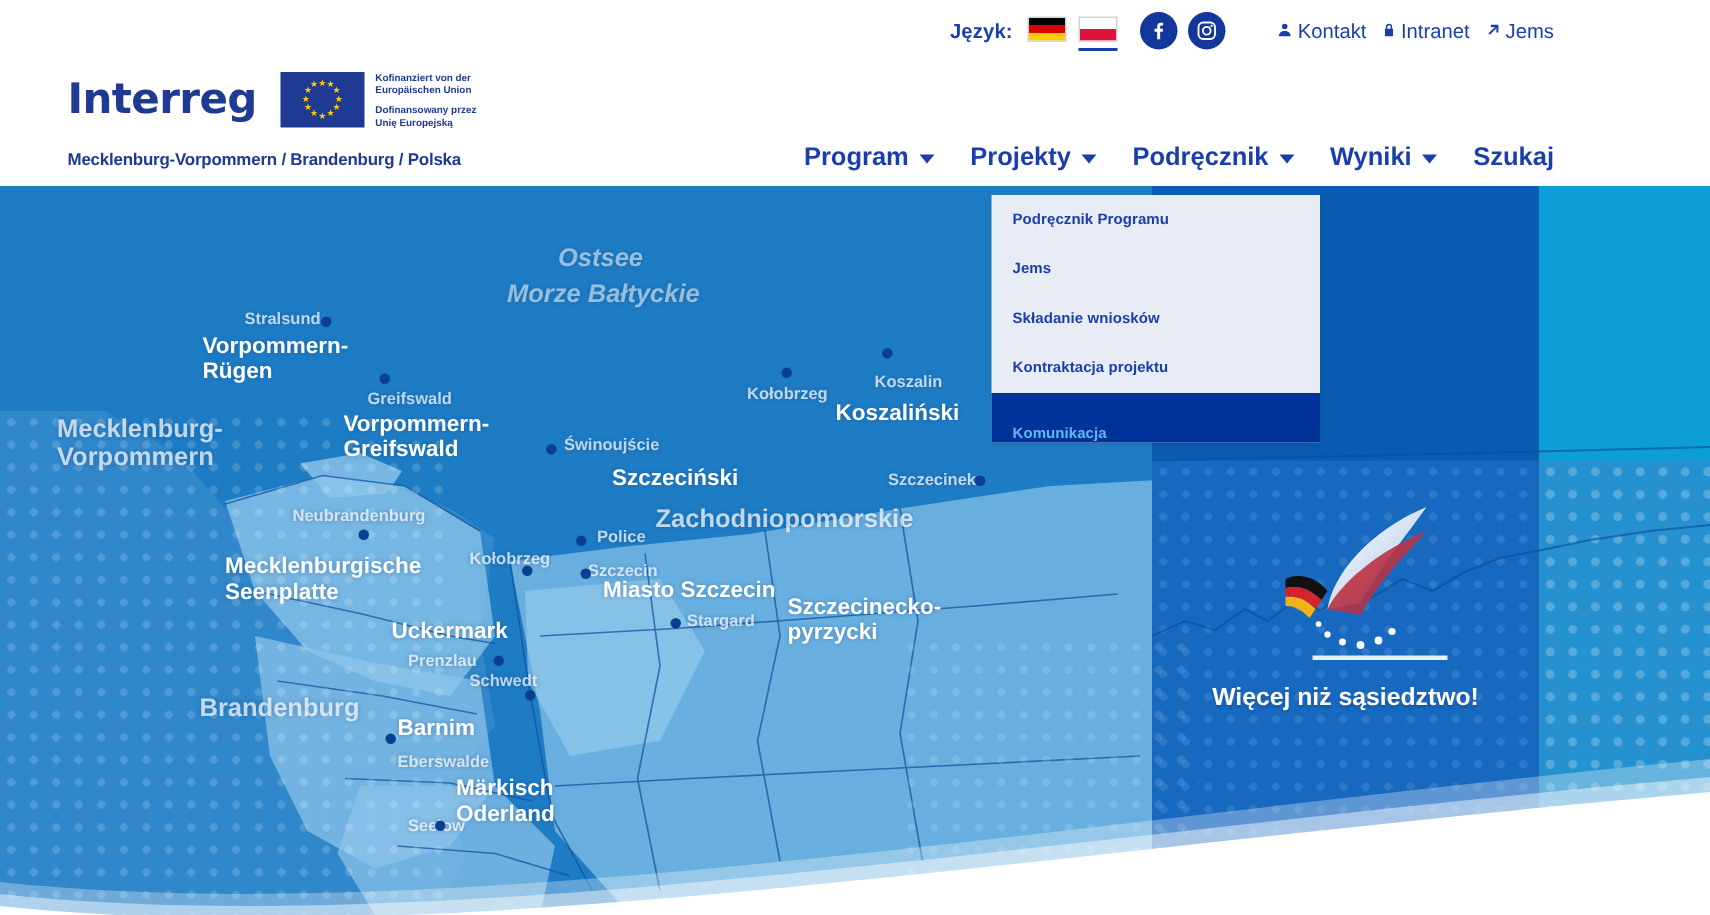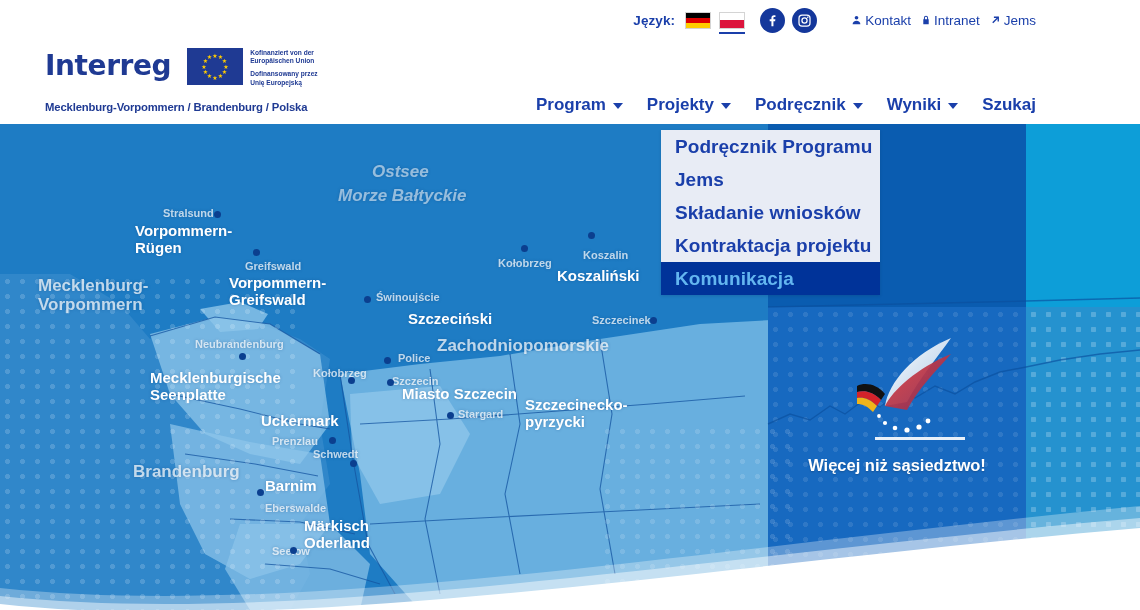--- a/index.html
+++ b/index.html
@@ -153,24 +153,24 @@
   .wave { position: absolute; left: 0; bottom: 0; width: 1140px; height: 140px; }
 
   
   .dropdown {
     position: absolute; left: 661px; top: 130px; width: 219px;
     background: #e8ecf5; z-index: 40;
     box-shadow: 0 1px 3px rgba(0,0,0,.12);
   }
   .dd-item {
     height: 33px; display: flex; align-items: center;
-    padding-left: 14px; font-size: 19px; font-weight: bold;
+    padding-left: 14px; font-size: 10px; font-weight: bold;
     color: #1a3faa; cursor: pointer; letter-spacing: .05px;
   }
-  .dd-item.active { background: #003399; color: #63b6f0; }
+  .dd-item.active { background: #003399; color: #63b6f0; align-items: flex-end; }
 </style>
 </head>
 <body>
 
 <div class="topbar">
   <span class="lang-label">Język:</span>
 
   <span class="flag-wrap">
     <span class="flag flag-de"></span>
   </span>

